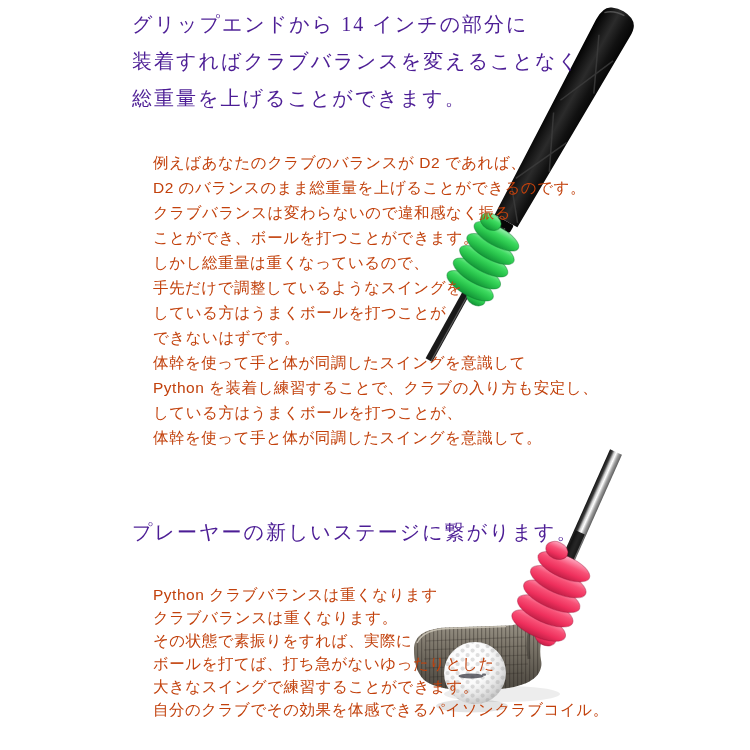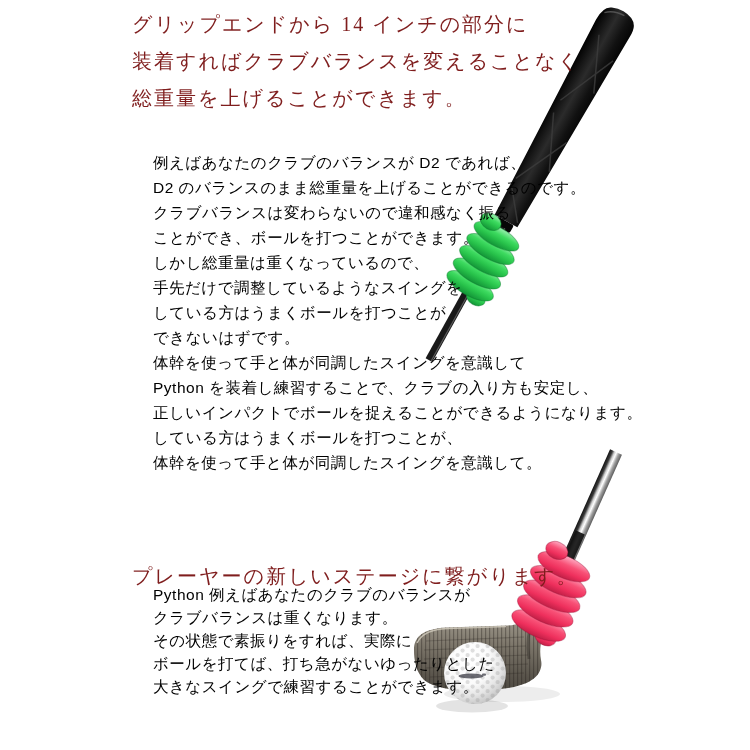--- a/index.html
+++ b/index.html
@@ -5,25 +5,25 @@
   html,body{margin:0;padding:0;background:#fff;}
   .page{
     position:relative;width:750px;height:750px;background:#fff;
     overflow:hidden;
     font-family:"Liberation Sans","DejaVu Sans",sans-serif;
   }
   .art{position:absolute;left:0;top:0;width:750px;height:750px;}
   .txt{position:absolute;white-space:nowrap;}
   .heading{
     font-family:"Liberation Serif","DejaVu Serif",serif;
-    color:#7f1d1d;font-size:20px;letter-spacing:2px;font-weight:500;
+    color:#4c1d95;font-size:20px;letter-spacing:2px;font-weight:500;
   }
   .h1{left:132px;top:6px;line-height:37px;}
-  .h2{left:132px;top:517px;line-height:30px;margin-top:44px;}
-  .bodytext{color:#000000;font-size:15.5px;letter-spacing:.5px;}
+  .h2{left:132px;top:517px;line-height:30px;}
+  .bodytext{color:#c2410c;font-size:15.5px;letter-spacing:.5px;}
   .p1{left:153px;top:150px;line-height:25px;}
   .p2{left:153px;top:583px;line-height:23px;}
 </style>
 </head>
 <body>
 
 <div class="page">
 
   <svg class="art" viewBox="0 0 750 750" aria-hidden="true">
     <defs>
@@ -168,28 +168,28 @@
     <div>例えばあなたのクラブのバランスが D2 であれば、</div>
     <div>D2 のバランスのまま総重量を上げることができるのです。</div>
     <div>クラブバランスは変わらないので違和感なく振る</div>
     <div>ことができ、ボールを打つことができます。</div>
     <div>しかし総重量は重くなっているので、</div>
     <div>手先だけで調整しているようなスイングを</div>
     <div>している方はうまくボールを打つことが</div>
     <div>できないはずです。</div>
     <div>体幹を使って手と体が同調したスイングを意識して</div>
     <div>Python を装着し練習することで、クラブの入り方も安定し、</div>
-    <div>正しいインパクトでボールを捉えることができるようになります。</div>
     <div>している方はうまくボールを打つことが、</div>
     <div>体幹を使って手と体が同調したスイングを意識して。</div>
   </div>
 
   <div class="txt heading h2">プレーヤーの新しいステージに繋がります。</div>
 
   <div class="txt bodytext p2">
-    <div>Python 例えばあなたのクラブのバランスが</div>
+    <div>Python クラブバランスは重くなります</div>
     <div>クラブバランスは重くなります。</div>
     <div>その状態で素振りをすれば、実際に</div>
     <div>ボールを打てば、打ち急がないゆったりとした</div>
     <div>大きなスイングで練習することができます。</div>
+    <div>自分のクラブでその効果を体感できるパイソンクラブコイル。</div>
   </div>
 
 </div>
 
 </body></html>

